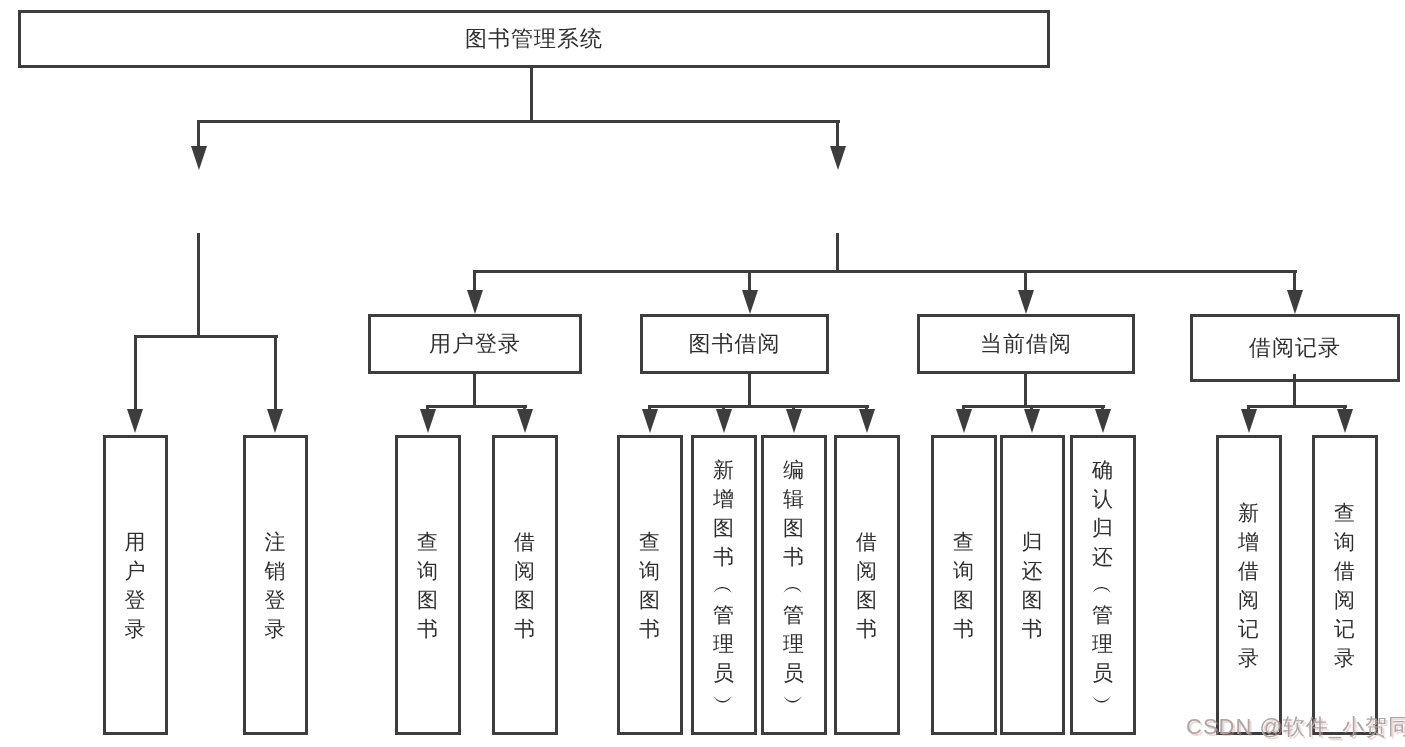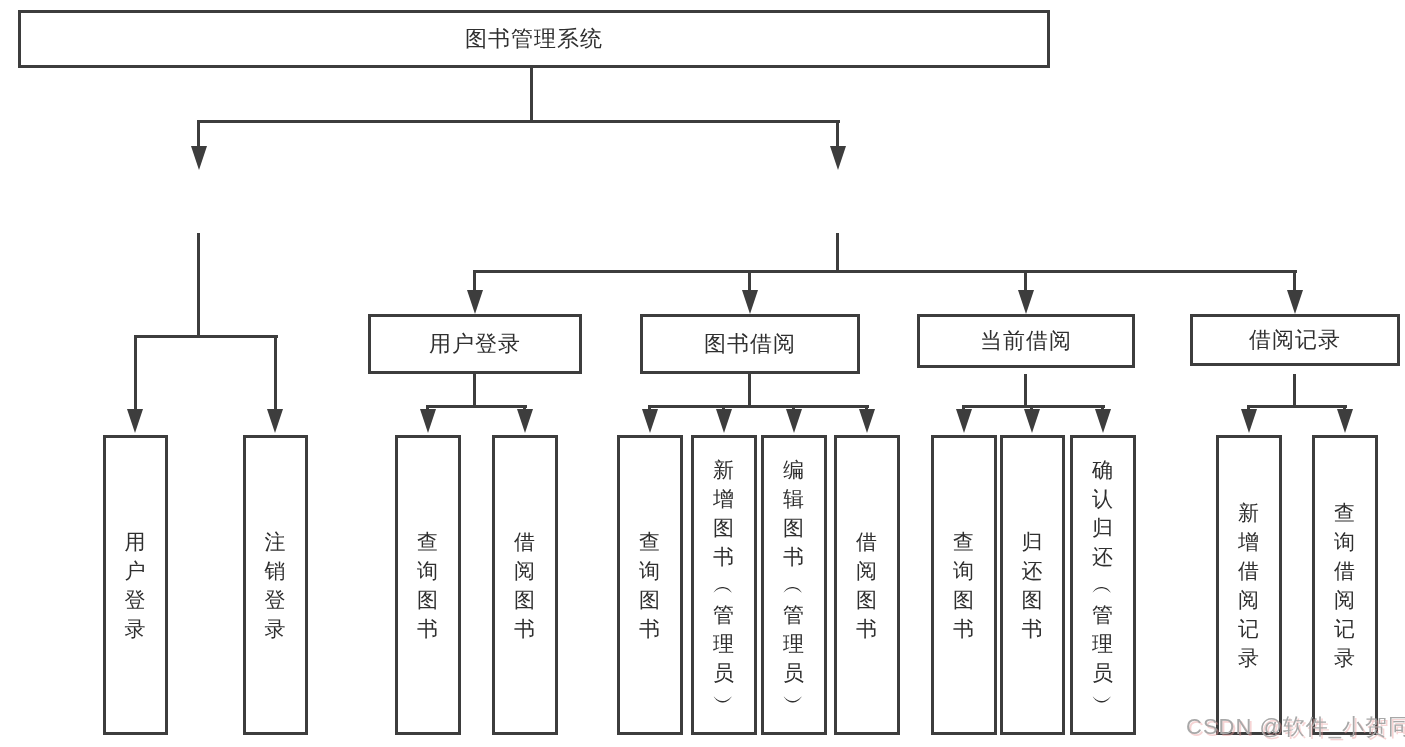--- a/index.html
+++ b/index.html
@@ -81,27 +81,27 @@
   <div class="vline" style="left:748px;top:270px;height:22px"></div>
   <div class="arrow" style="left:742px;top:290px"></div>
   <div class="vline" style="left:1024px;top:270px;height:22px"></div>
   <div class="arrow" style="left:1018px;top:290px"></div>
   <div class="vline" style="left:1293px;top:270px;height:22px"></div>
   <div class="arrow" style="left:1287px;top:290px"></div>
 
   <div class="node" style="left:368px;top:314px;width:214px;height:60px">
     <span>用户登录</span>
   </div>
-  <div class="node" style="left:640px;top:314px;width:220px;height:60px">
+  <div class="node" style="left:640px;top:314px;width:189px;height:60px">
     <span>图书借阅</span>
   </div>
-  <div class="node" style="left:917px;top:314px;width:218px;height:54px">
+  <div class="node" style="left:917px;top:314px;width:218px;height:60px">
     <span>当前借阅</span>
   </div>
-  <div class="node" style="left:1190px;top:314px;width:210px;height:52px">
+  <div class="node" style="left:1190px;top:314px;width:210px;height:68px">
     <span>借阅记录</span>
   </div>
 
   <div class="vline" style="left:473px;top:374px;height:31px"></div>
   <div class="hline" style="left:426px;top:405px;width:101px"></div>
   <div class="vline" style="left:426px;top:405px;height:8px"></div>
   <div class="arrow" style="left:420px;top:409px"></div>
   <div class="vline" style="left:523px;top:405px;height:8px"></div>
   <div class="arrow" style="left:517px;top:409px"></div>
 

